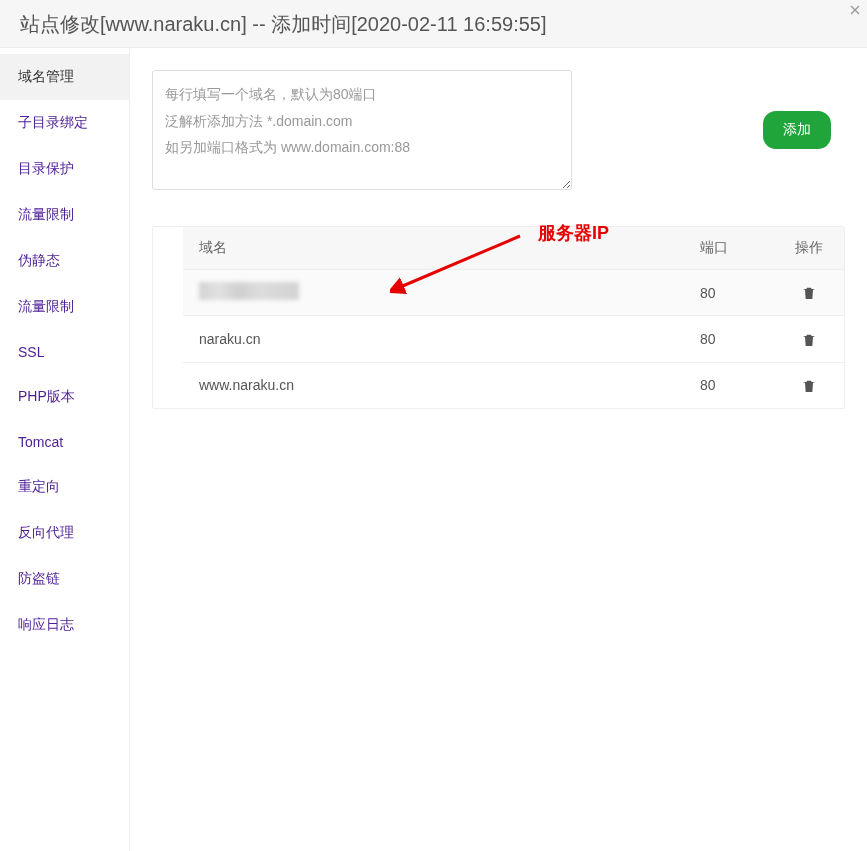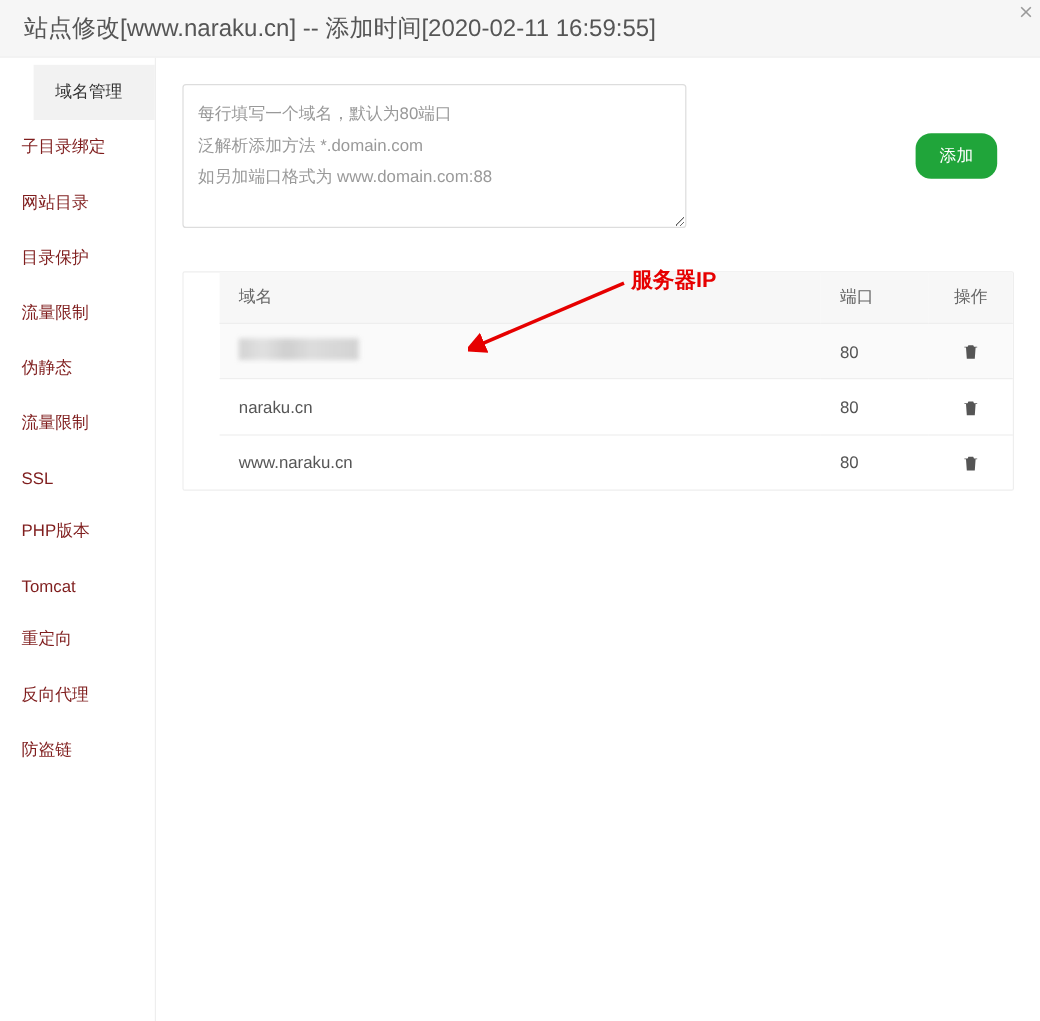--- a/index.html
+++ b/index.html
@@ -43,27 +43,26 @@
     }
     .sidebar {
       width: 130px;
       background: #fff;
       border-right: 1px solid #eee;
       padding-top: 6px;
     }
     .sidebar-item {
       padding: 14px 18px;
       font-size: 14px;
-      color: #7f1d1d;
+      color: #4c1d95;
       cursor: pointer;
     }
     .sidebar-item.active {
       background: #f2f2f2;
       color: #333;
-      margin-left: 28px;
     }
     .content {
       flex: 1;
       padding: 22px 22px 0 22px;
       position: relative;
     }
     .top-row {
       display: flex;
       align-items: center;
       gap: 20px;
@@ -139,21 +138,21 @@
       content: '';
       position: absolute;
       left: 16px; top: 12px;
       width: 100px; height: 18px;
       background: linear-gradient(90deg,#ccc 0%,#ddd 20%,#c8c8c8 40%,#d8d8d8 60%,#ccc 100%);
       filter: blur(2px);
       opacity: 0.85;
     }
     .annotation {
       position: absolute;
-      left: 396px;
+      left: 408px;
       top: 173px;
       color: #e60000;
       font-weight: bold;
       font-size: 18px;
       pointer-events: none;
     }
     .arrow-svg {
       position: absolute;
       left: 260px;
       top: 180px;
@@ -169,31 +168,31 @@
     <svg viewBox="0 0 24 24" width="16" height="16" fill="none" stroke="#999" stroke-width="2">
         <path d="M6 6l12 12M18 6L6 18"></path>
       </svg>
   </span>
 </div>
 
 <div class="modal-body">
   <div class="sidebar">
     <div class="sidebar-item active"><span>域名管理</span></div>
     <div class="sidebar-item"><span>子目录绑定</span></div>
-    <div class="sidebar-item"><span>网站目录</span></div>
     <div class="sidebar-item"><span>目录保护</span></div>
     <div class="sidebar-item"><span>流量限制</span></div>
     <div class="sidebar-item"><span>伪静态</span></div>
     <div class="sidebar-item"><span>流量限制</span></div>
     <div class="sidebar-item"><span>SSL</span></div>
     <div class="sidebar-item"><span>PHP版本</span></div>
     <div class="sidebar-item"><span>Tomcat</span></div>
     <div class="sidebar-item"><span>重定向</span></div>
     <div class="sidebar-item"><span>反向代理</span></div>
     <div class="sidebar-item"><span>防盗链</span></div>
+    <div class="sidebar-item"><span>响应日志</span></div>
   </div>
 
   <div class="content">
     <div class="top-row">
       <textarea class="domain-textarea" placeholder="每行填写一个域名，默认为80端口
 泛解析添加方法 *.domain.com
 如另加端口格式为 www.domain.com:88" style=""></textarea>
       <button class="add-btn">添加</button>
     </div>
 

